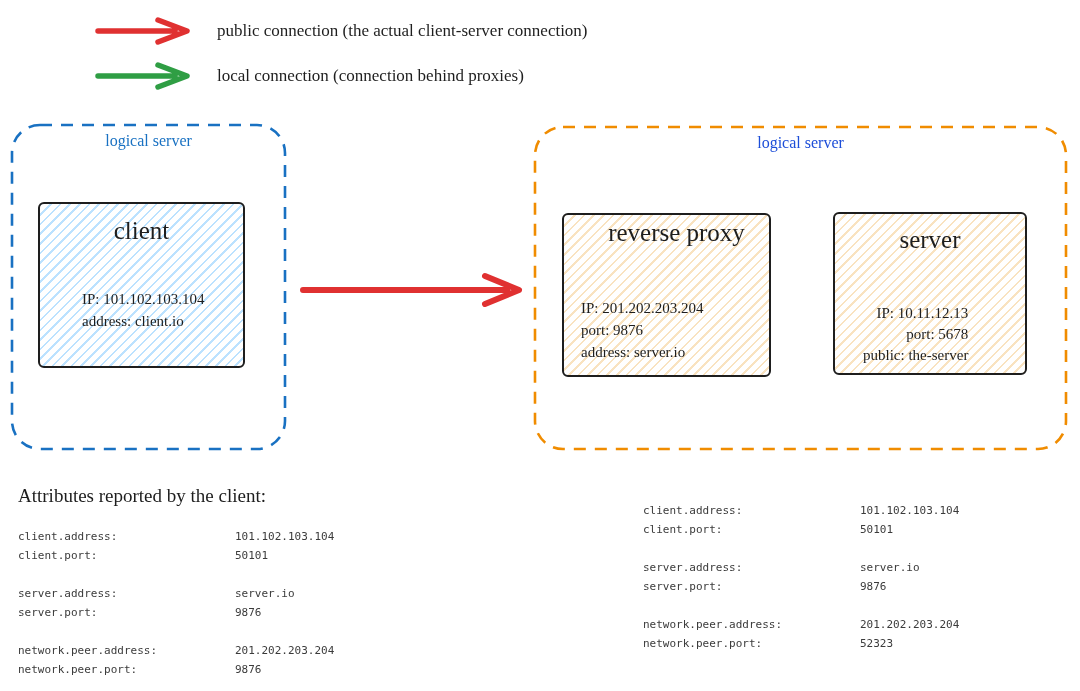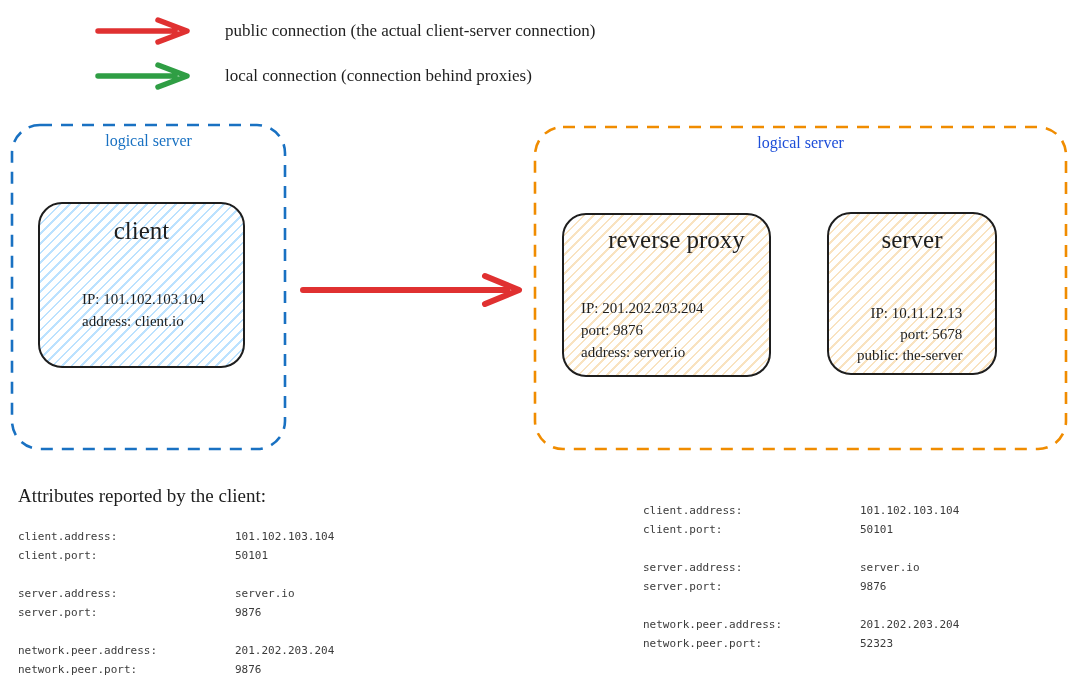--- a/index.html
+++ b/index.html
@@ -4,37 +4,37 @@
 <style>
   html,body{margin:0;padding:0;background:#ffffff;}
   .stage{
     position:relative;width:1080px;height:691px;background:#ffffff;overflow:hidden;
     font-family:"Liberation Sans",sans-serif;color:#1e1e1e;
   }
   .hand{font-family:cursive;}
   .mono{font-family:"DejaVu Sans Mono",monospace;}
 
   
-  .legend-item{position:absolute;left:95px;display:flex;align-items:center;gap:8px;}
+  .legend-item{position:absolute;left:95px;display:flex;align-items:center;}
   .legend-item .arrow-svg{flex:0 0 auto;}
   .legend-label{margin-left:22px;font-size:17px;line-height:24px;white-space:nowrap;color:#1e1e1e;}
 
   
   .logical-box{position:absolute;}
   .logical-box .border-svg{position:absolute;left:0;top:0;}
   .logical-label{
     position:absolute;top:8px;left:0;right:0;text-align:center;
     font-size:16px;line-height:20px;white-space:nowrap;
   }
   .logical-label.blue{color:#1971c2;}
   .logical-label.orange{color:#1d4ed8;}
 
   
   .node{
-    position:absolute;border:2px solid #1e1e1e;border-radius:24px;box-sizing:border-box;
+    position:absolute;border:2px solid #1e1e1e;border-radius:6px;box-sizing:border-box;
     background-color:#ffffff;
   }
   .node.blue-fill{
     background-image:repeating-linear-gradient(135deg,
       rgba(165,216,255,0.75) 0px, rgba(165,216,255,0.75) 1.8px,
       rgba(255,255,255,0) 1.8px, rgba(255,255,255,0) 6.8px);
   }
   .node.orange-fill{
     background-image:repeating-linear-gradient(135deg,
       rgba(245,208,150,0.6) 0px, rgba(245,208,150,0.6) 1.8px,
@@ -99,31 +99,31 @@
     <path d="M8 18 L212 18 M190 4 L224 18 L190 32" fill="none" stroke-width="6" stroke-linecap="round" stroke-linejoin="round" stroke="#e03131"></path>
   </svg>
 
   <div class="logical-box" style="left:533px;top:125px;width:535px;height:326px;">
     <svg class="border-svg" width="535" height="326" viewBox="0 0 535 326">
       <rect x="2" y="2" width="531" height="322" rx="28" fill="none" stroke-width="2.6" stroke-dasharray="12 9" stroke="#f08c00"></rect>
     </svg>
     <div class="hand logical-label orange">logical server</div>
 
     <div class="node orange-fill" style="left:29px;top:88px;width:209px;height:164px;">
-      <div class="hand node-title" style="top:8px;padding-left:20px;">
+      <div class="hand node-title" style="top:1px;padding-left:20px;">
         <span class="title-inner">reverse proxy</span>
       </div>
       <div class="hand node-lines" style="left:17px;top:82px;line-height:22px;">
         <div>IP: 201.202.203.204</div>
         <div>port: 9876</div>
         <div>address: server.io</div>
       </div>
     </div>
 
-    <div class="node orange-fill" style="left:294px;top:87px;width:170px;height:163px;padding-left:48px;">
+    <div class="node orange-fill" style="left:300px;top:87px;width:194px;height:163px;padding-left:48px;">
       <div class="hand node-title" style="top:9px;">
         <span class="title-inner">server</span>
       </div>
       <div class="hand node-lines" style="left:28px;top:89px;line-height:21px;text-align:right;">
         <div>IP: 10.11.12.13</div>
         <div>port: 5678</div>
         <div>public: the-server</div>
       </div>
     </div>
   </div>

